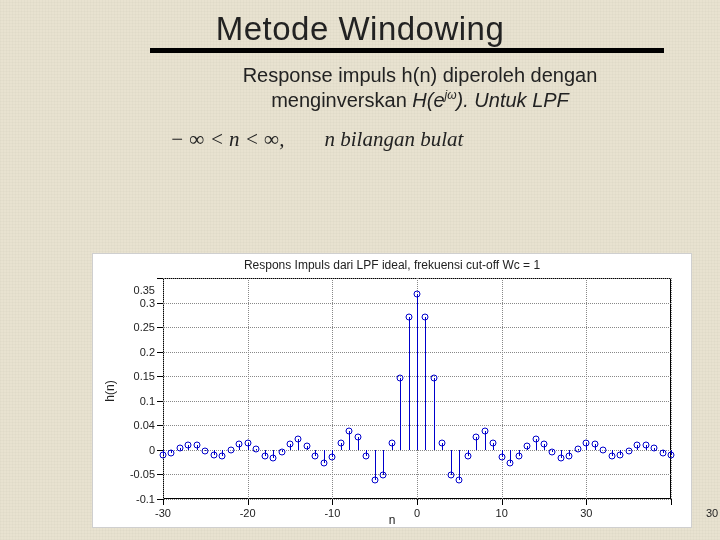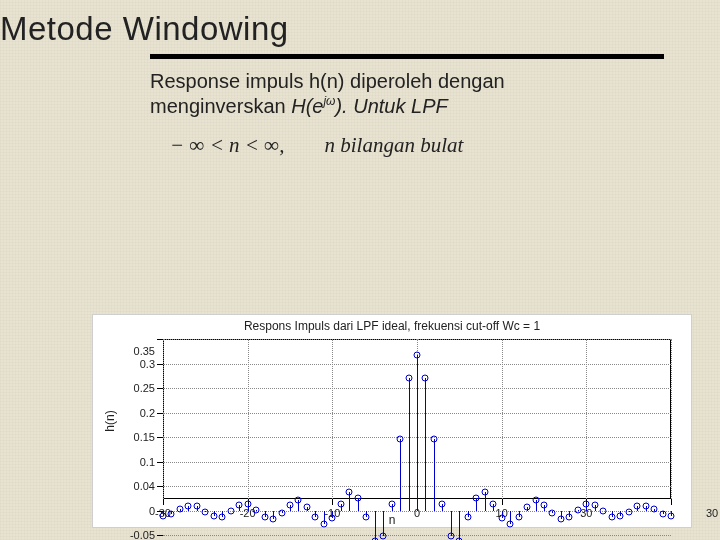--- a/index.html
+++ b/index.html
@@ -10,48 +10,49 @@
       repeating-linear-gradient(0deg, rgba(0,0,0,.02) 0 1px, transparent 1px 3px),
       repeating-linear-gradient(90deg, rgba(0,0,0,.02) 0 1px, transparent 1px 3px);
     font-family: Verdana, Geneva, sans-serif;
     color:#222;
     position:relative;
   }
   .slide { position:absolute; inset:0; padding:10px 0 0 0; }
   .title {
     font-size:33px;
     font-weight:400;
+    text-align:center;
     letter-spacing:.5px;
-    margin-bottom:6px;
   }
   .rule {
     height:5px; background:#000;
     margin:0 56px 10px 150px;
   }
   .bodytext {
     font-size:20px;
     line-height:1.25;
     margin:0 30px 0 150px;
+    text-align:center;
   }
   .formula-block {
     margin:14px 0 6px 170px;
     font-family: 'Times New Roman', serif;
     font-style: italic;
     font-size:23px;
   }
   .formula-block .row1 { display:flex; align-items:center; gap:14px; }
   .frac { display:inline-flex; flex-direction:column; align-items:center; font-style:italic; }
   .frac .num { border-bottom:1.5px solid #000; padding:0 6px 2px; }
   .frac .den { padding:2px 6px 0; }
   .row2 { margin-top:10px; font-size:21px; }
   .row2 .spacer { display:inline-block; width:40px; }
   .chart-wrap {
     position:absolute;
     left:92px; right:28px; bottom:12px;
-    height:214px;
+    height:275px;
     background:#fff;
     border:1px solid #cfcfcf;
   }
   .chart-title {
     position:absolute; top:4px; left:0; right:0;
     text-align:center;
     font-size:12px;
     font-family:Arial,sans-serif;
   }
   .ylabel {

